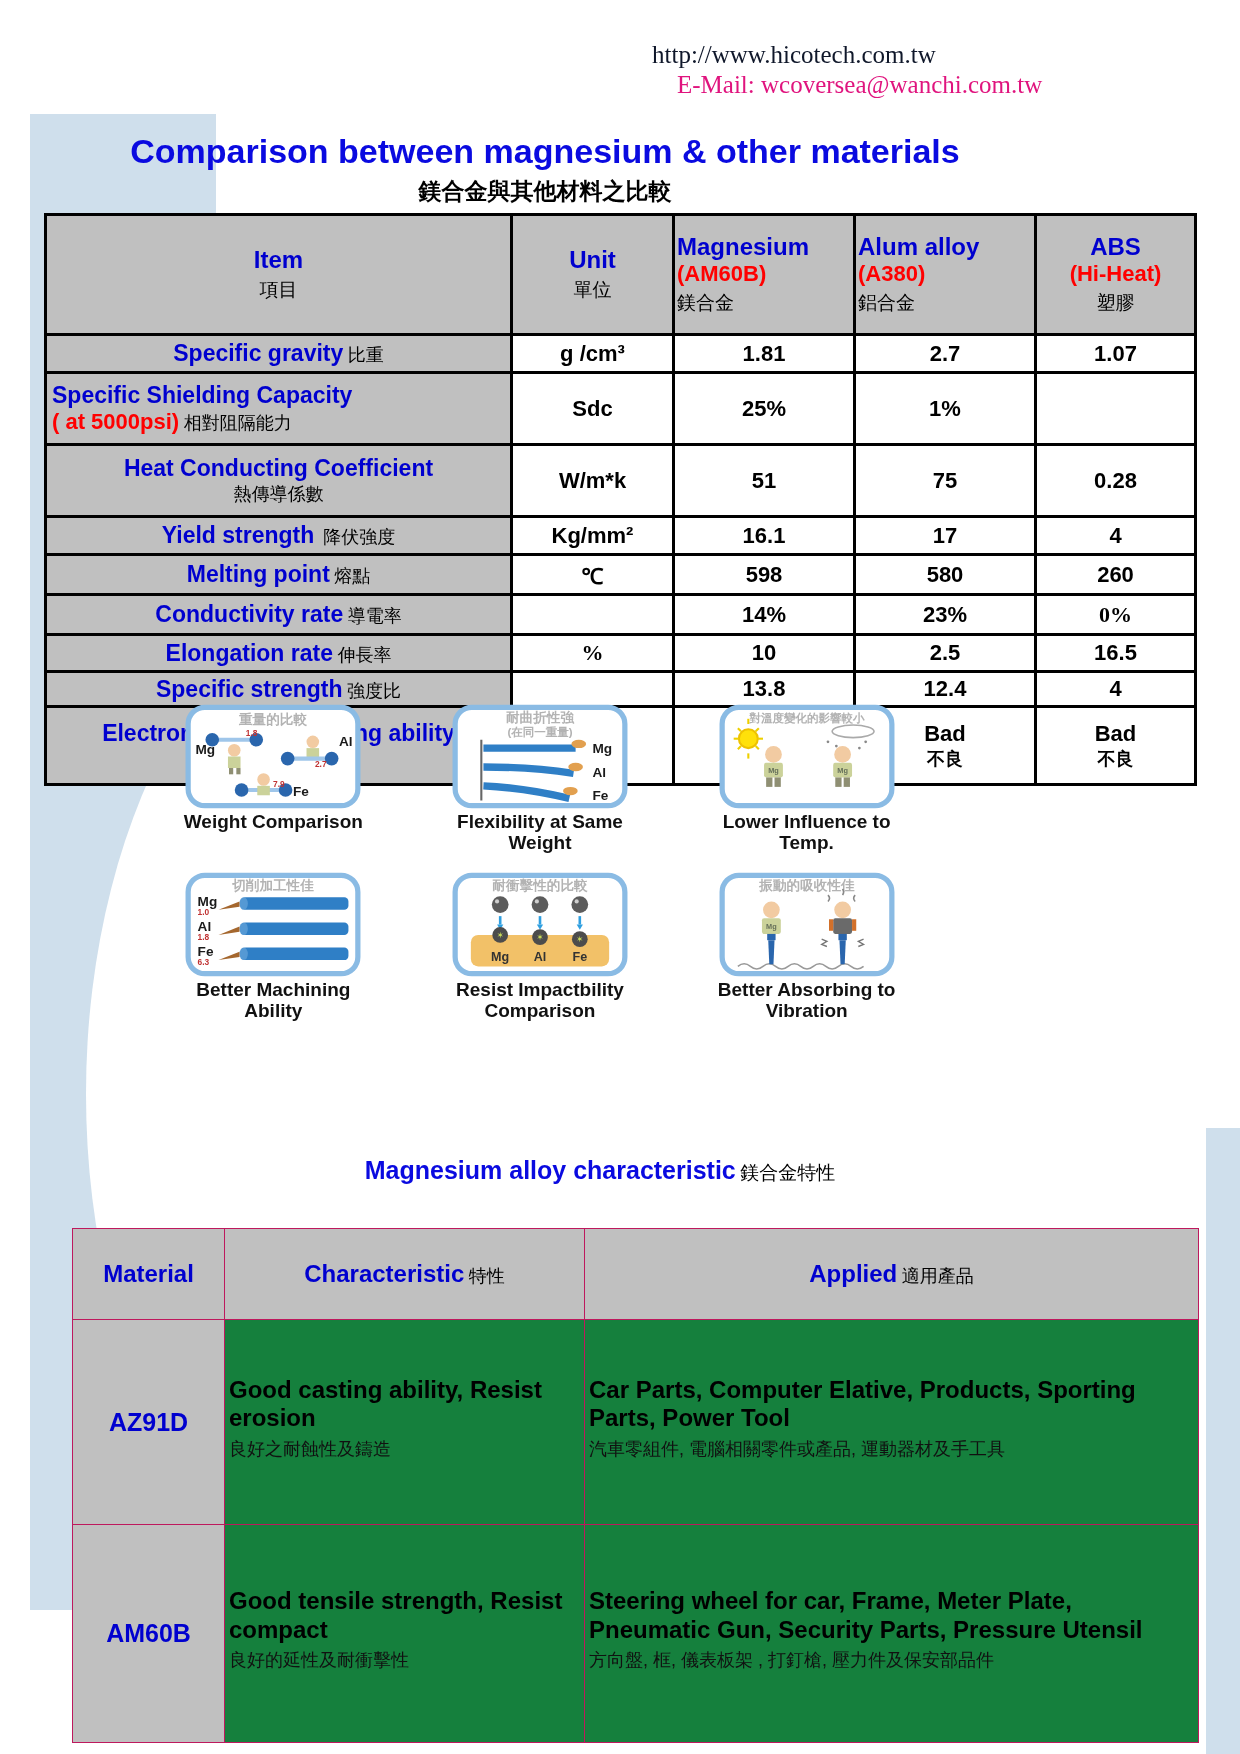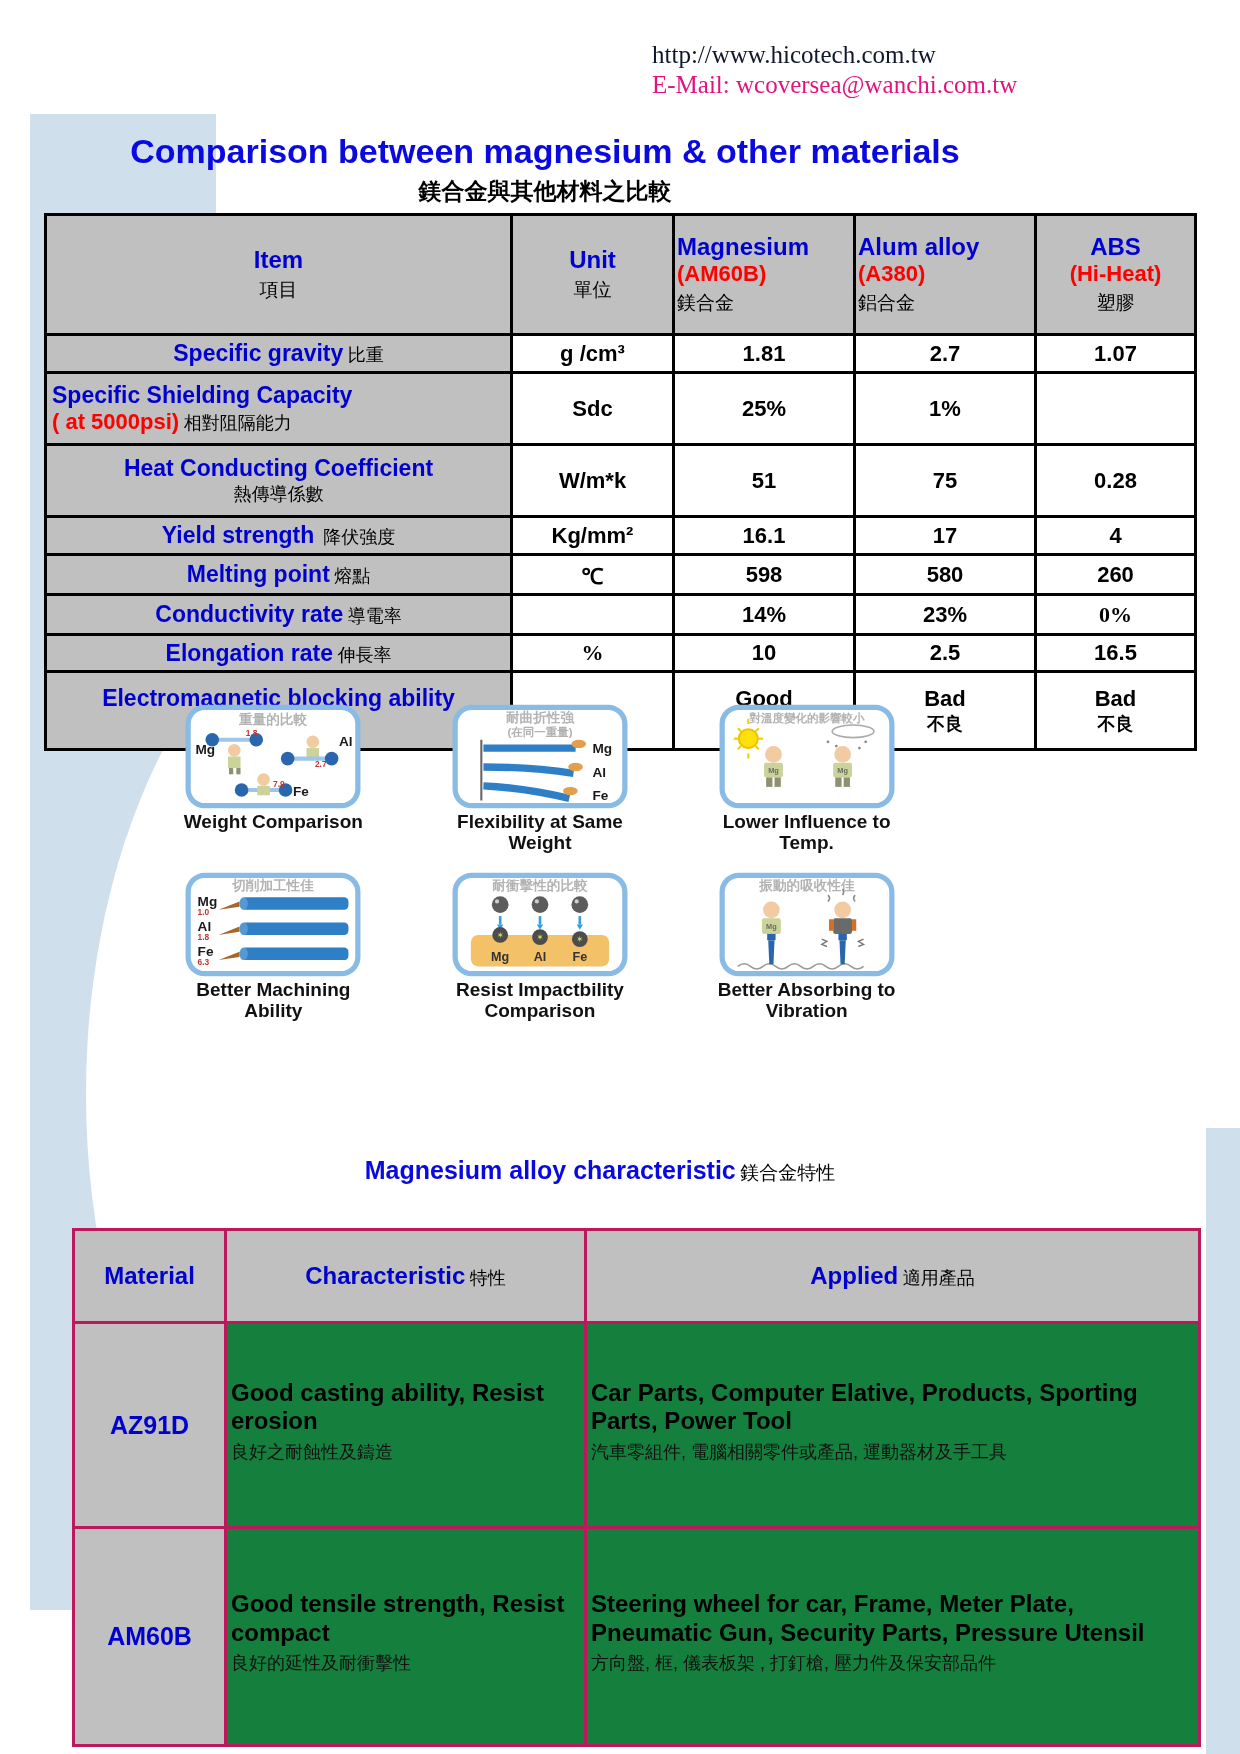--- a/index.html
+++ b/index.html
@@ -13,21 +13,21 @@
 
   
   .logo-wrap { position:absolute; left:30px; top:28px; display:flex; z-index:2; }
   .logo-emblem { width:72px; height:78px; }
   .logo-text { margin-left:12px; }
   .logo-name { font-family:"Liberation Serif", serif; font-style:italic; font-weight:bold;
                font-size:38px; color:#b50d0d; line-height:1.05; }
   .logo-co { font-family:"Liberation Serif", serif; font-size:19px; color:#a01010; letter-spacing:1px; margin-top:4px; }
   .contact { position:absolute; left:652px; top:40px; z-index:2; font-family:"Liberation Serif", serif; }
   .url { color:#0f172a; font-size:25px; line-height:30px; }
-  .email { color:#e0147e; font-size:25px; line-height:30px; }
+  .email { color:#e0147e; font-size:25px; line-height:30px;margin-left:25px; }
 
   
   .main-title { position:absolute; left:0; top:132px; width:1090px; text-align:center; z-index:2; }
   .main-title .en { color:#0a0ae0; font-weight:bold; font-size:34px; }
   .main-title .zh { font-family:"Liberation Serif", serif; font-weight:bold; color:#000; font-size:23px; margin-top:5px; }
 
   
   .t1 { position:absolute; left:44px; top:213px; width:1150px; border-collapse:collapse; table-layout:fixed; z-index:2; }
   .t1 th, .t1 td { border:3px solid #000; padding:1px 2px; vertical-align:middle; }
   .t1 th { background:#c0c0c0; }
@@ -61,21 +61,21 @@
   .pbody { fill:#cbd29a; } .phead { fill:#f2cba2; } .pleg { fill:#8f8f73; }
   .pbar { stroke:#2f7fc6; stroke-width:7; fill:none; } .pblob { fill:#e2a04f; }
   .ptiny { font-size:7px; fill:#66705a; text-anchor:middle; font-weight:bold; }
 
   
   .sec2-title { position:absolute; left:0; top:1156px; width:1200px; text-align:center; z-index:2; }
   .sec2-title .en { color:#0a0ae0; font-weight:bold; font-size:25px; }
   .sec2-title .zh { color:#000; font-size:19px; font-weight:normal; }
 
   .t2 { position:absolute; left:72px; top:1228px; width:1126px; border-collapse:collapse; table-layout:fixed; z-index:2; }
-  .t2 th, .t2 td { border:3px solid #be185d; vertical-align:middle; }
+  .t2 th, .t2 td { border:1px solid #be185d; vertical-align:middle; }
   .t2 th { background:#c0c0c0; height:88px; text-align:center; }
   .t2 .mat { background:#c0c0c0; color:#0000cf; font-weight:bold; font-size:25px; text-align:center; }
   .t2 td.txt { background:#15803d; padding:6px 6px 14px 4px; }
   .t2 tr.ra { height:205px; } .t2 tr.rb { height:218px; }
   .en-b { font-weight:bold; font-size:24px; color:#000; line-height:1.18; }
   .zh-s { font-size:18px; color:#111; margin-top:5px; line-height:1.25; }
 </style>
 </head>
 <body>
 
@@ -177,20 +177,27 @@
       <td class="v">23%</td>
       <td class="v serif">0%</td>
     </tr>
     <tr class="r6">
       <td class="item"><span class="b">Elongation rate</span> <span class="z">伸長率</span></td>
       <td class="u serif">%</td>
       <td class="v">10</td>
       <td class="v">2.5</td>
       <td class="v">16.5</td>
     </tr>
+    <tr class="r7">
+      <td class="item"><span class="b">Specific strength</span> <span class="z">強度比</span></td>
+      <td class="u"></td>
+      <td class="v">13.8</td>
+      <td class="v">12.4</td>
+      <td class="v">4</td>
+    </tr>
     <tr class="r8">
       <td class="item">
         <div class="b">Electromagnetic blocking ability</div>
         <div class="z">電磁波遮斷性</div>
       </td>
       <td class="u"></td>
       <td class="v">
             <div>Good</div>
             <div class="vz">良好</div>
           </td>

